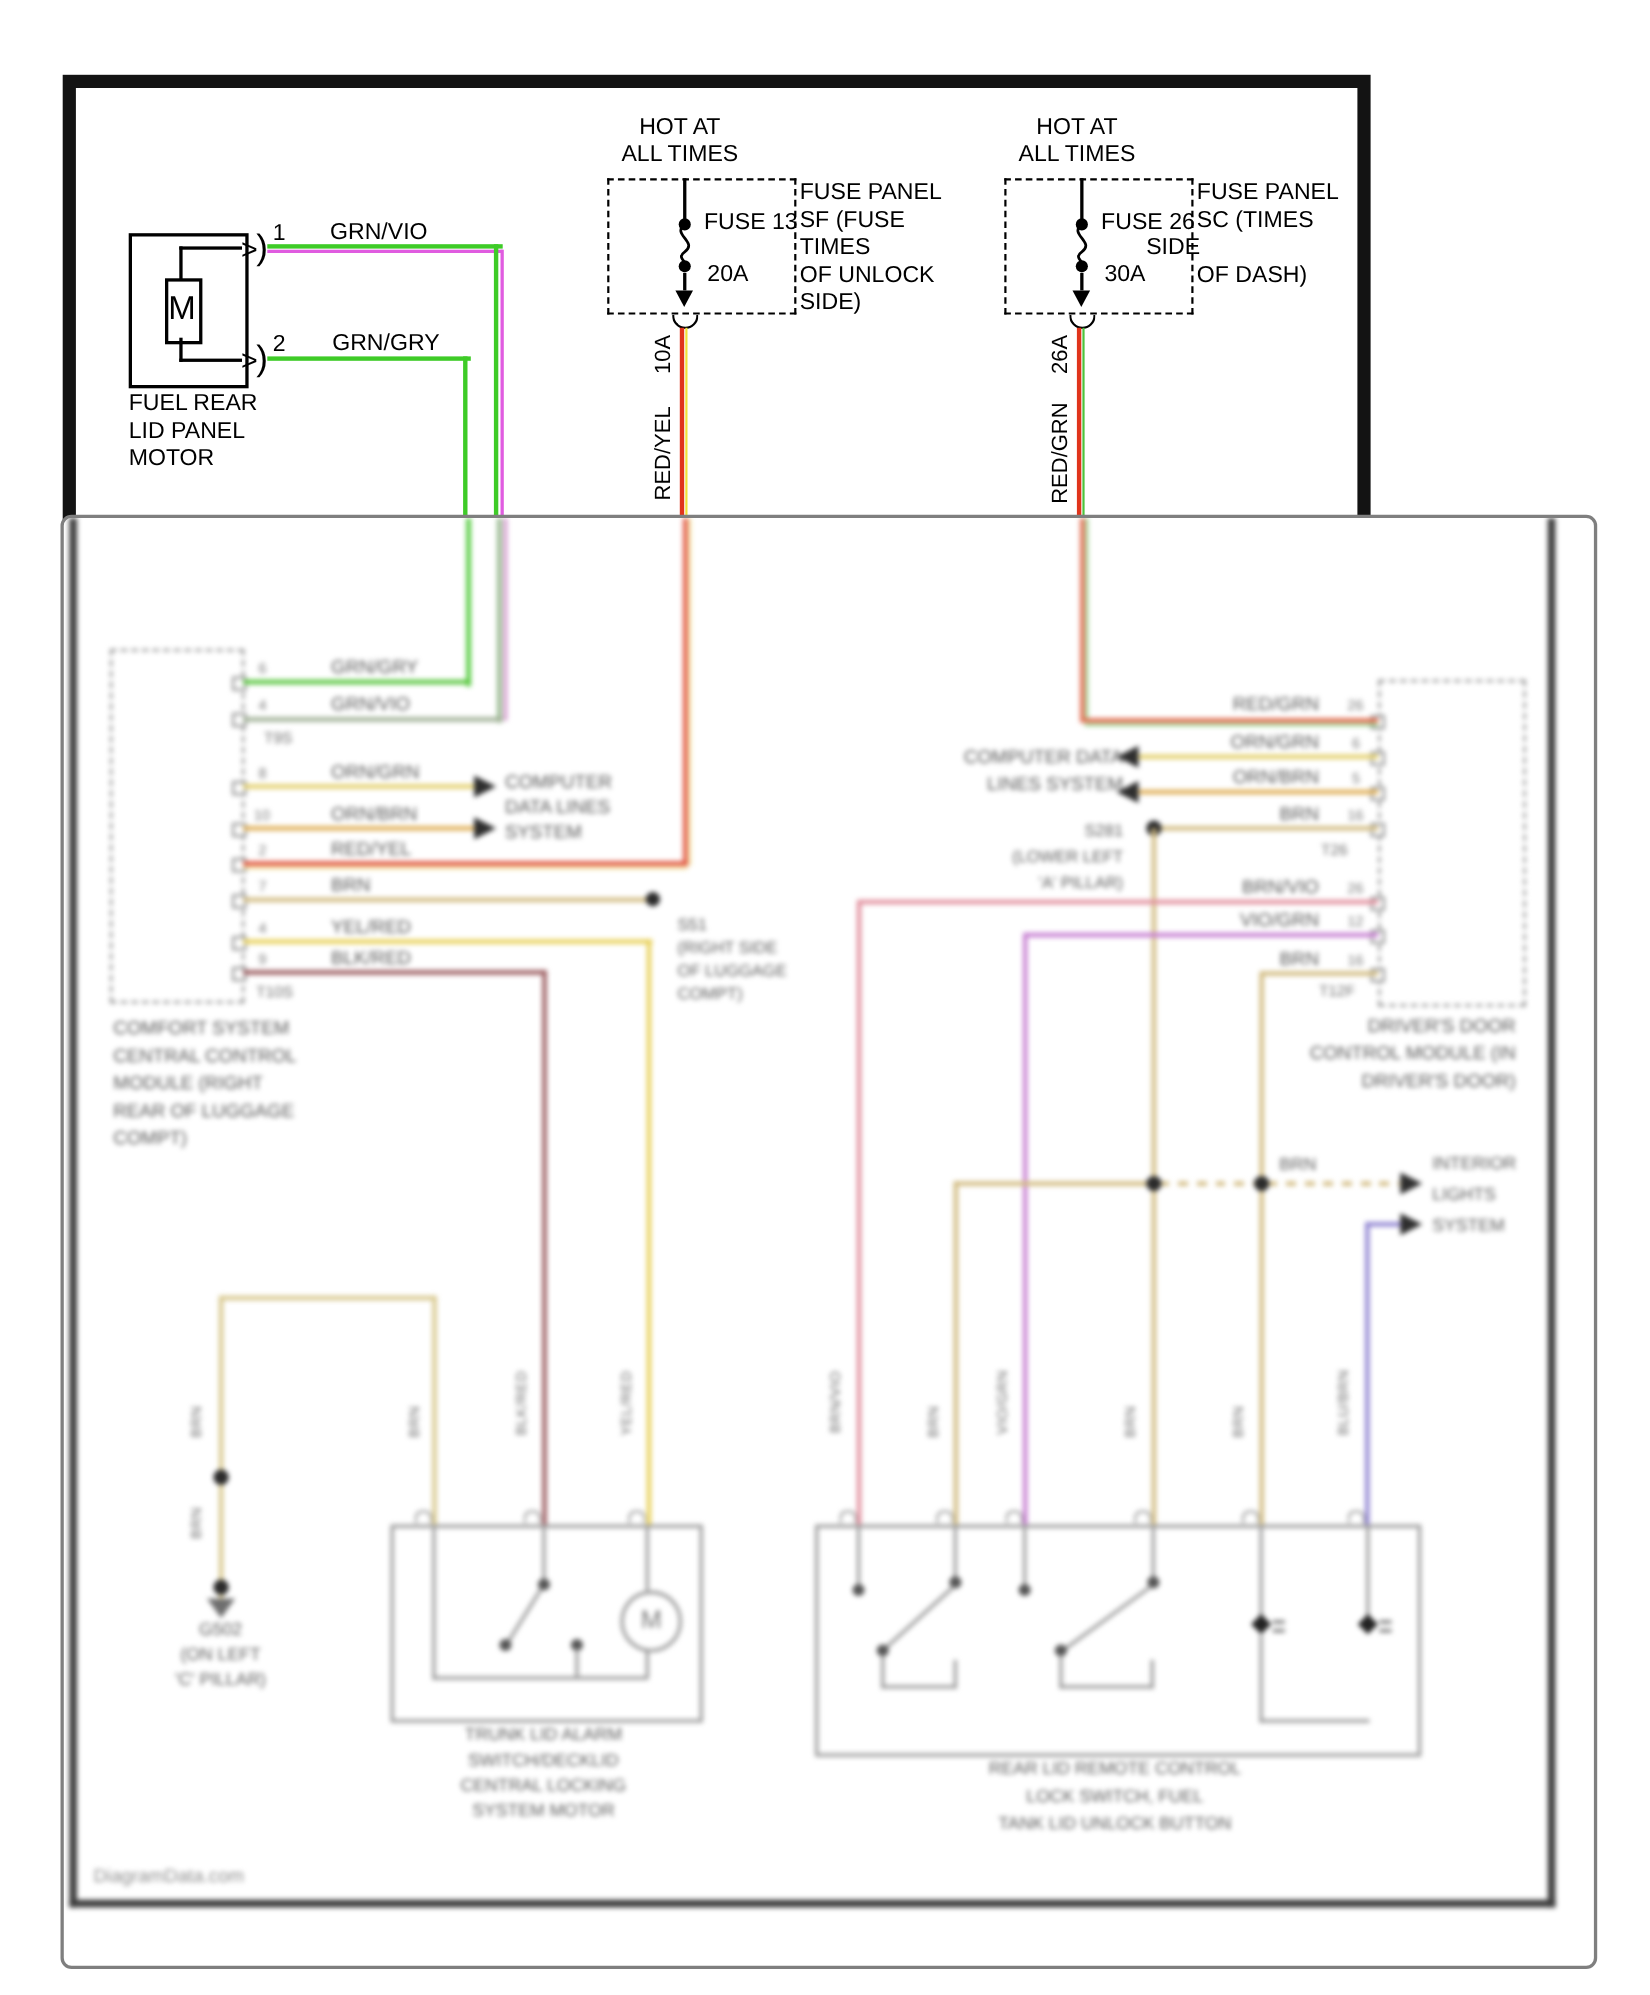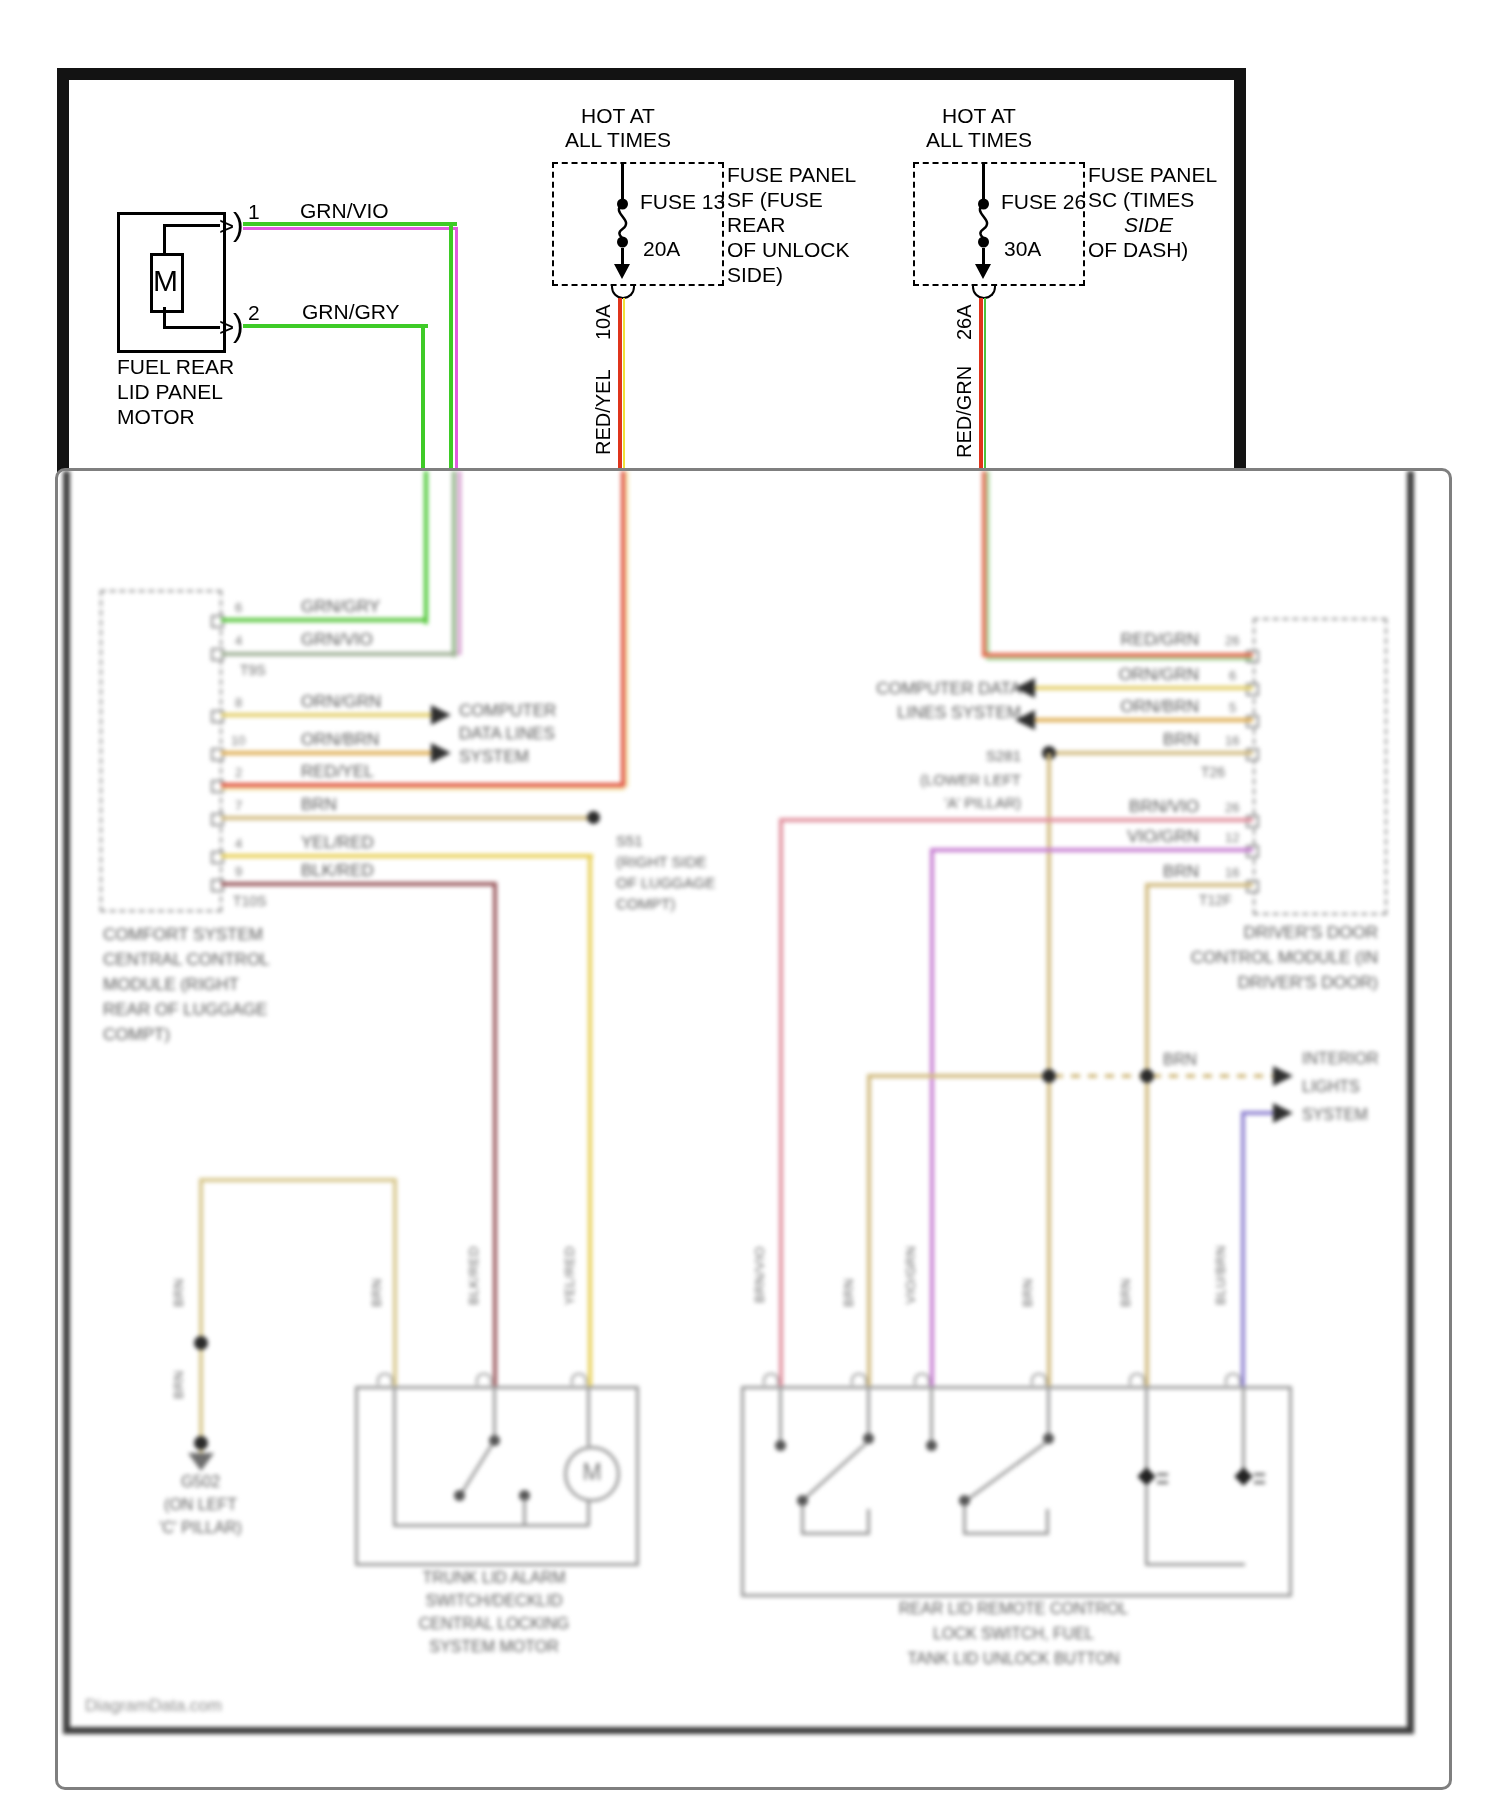--- a/index.html
+++ b/index.html
@@ -77,21 +77,21 @@
     <circle cx="14.5" cy="8" r="5.5" fill="#000"></circle>
     <path d="M14.5,8 C2,17 27,24 14.5,33 C6,39 18,42 14.5,46" stroke="#000" stroke-width="2.5" fill="none"></path>
     <circle cx="14.5" cy="46" r="5.5" fill="#000"></circle>
   </svg>
   <div class="v" style="left:621px;top:248px;width:2.5px;height:16px;background:#000;"></div>
   <div class="arrD" style="left:614px;top:264px;"></div>
   <div class="t ts" style="left:640px;top:190px;">FUSE 13</div>
   <div class="t ts" style="left:643px;top:237px;">20A</div>
   <div class="t ts" style="left:727px;top:163px;">FUSE PANEL</div>
   <div class="t ts" style="left:727px;top:188px;">SF (FUSE</div>
-  <div class="t ts" style="left:727px;top:213px;">REAR</div>
+  <div class="t ts" style="left:727px;top:213px;">TIMES</div>
   <div class="t ts" style="left:727px;top:238px;">OF UNLOCK</div>
   <div class="t ts" style="left:727px;top:263px;">SIDE)</div>
   <div class="cup" style="left:611px;top:286px;"></div>
   <div class="v" style="left:618px;top:298px;width:4px;height:172px;background:#e0341b;"></div>
   <div class="v" style="left:622.5px;top:298px;width:2.5px;height:172px;background:#f0e13a;"></div>
   <div class="vls" style="left:592px;top:296px;height:52px;">10A</div>
   <div class="vls" style="left:592px;top:358px;height:108px;">RED/YEL</div>
 
   <div class="t ts" style="left:899px;top:104px;width:160px;text-align:center;">HOT AT</div>
   <div class="t ts" style="left:899px;top:128px;width:160px;text-align:center;">ALL TIMES</div>
@@ -101,21 +101,21 @@
     <circle cx="14.5" cy="8" r="5.5" fill="#000"></circle>
     <path d="M14.5,8 C2,17 27,24 14.5,33 C6,39 18,42 14.5,46" stroke="#000" stroke-width="2.5" fill="none"></path>
     <circle cx="14.5" cy="46" r="5.5" fill="#000"></circle>
   </svg>
   <div class="v" style="left:982px;top:248px;width:2.5px;height:16px;background:#000;"></div>
   <div class="arrD" style="left:975px;top:264px;"></div>
   <div class="t ts" style="left:1001px;top:190px;">FUSE 26</div>
   <div class="t ts" style="left:1004px;top:237px;">30A</div>
   <div class="t ts" style="left:1088px;top:163px;">FUSE PANEL</div>
   <div class="t ts" style="left:1088px;top:188px;">SC (TIMES</div>
-  <div class="t ts" style="left:1124px;top:213px;font-style:italic;">SIDE</div>
+  <div class="t ts" style="left:1042px;top:213px;">SIDE</div>
   <div class="t ts" style="left:1088px;top:238px;">OF DASH)</div>
   <div class="cup" style="left:972px;top:286px;"></div>
   <div class="v" style="left:979px;top:298px;width:4px;height:172px;background:#e0341b;"></div>
   <div class="v" style="left:983.5px;top:298px;width:2.5px;height:172px;background:#4cc43c;"></div>
   <div class="vls" style="left:953px;top:296px;height:52px;">26A</div>
   <div class="vls" style="left:953px;top:358px;height:108px;">RED/GRN</div>
 
   <div id="blurPanel">
    <div id="blurWrap">
 

